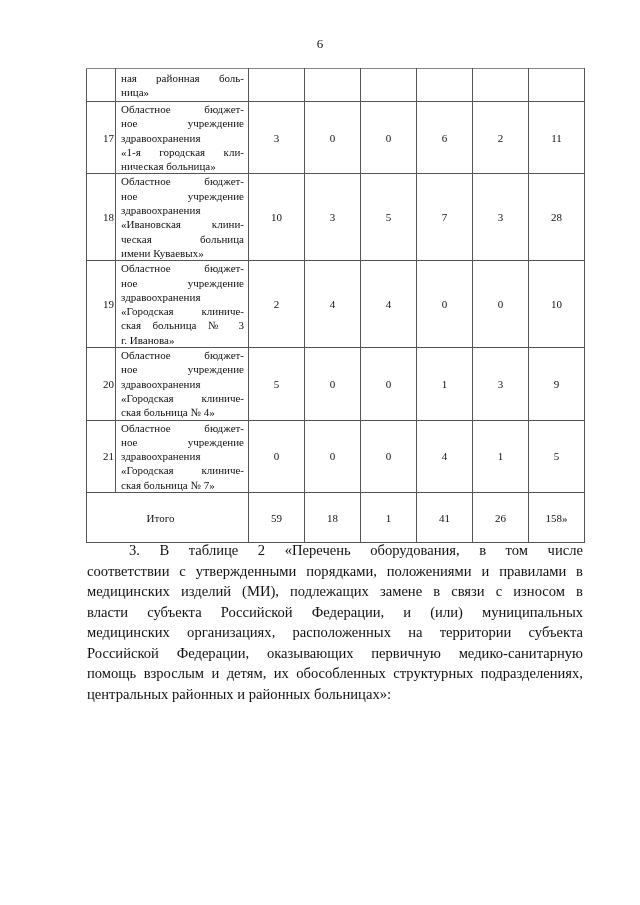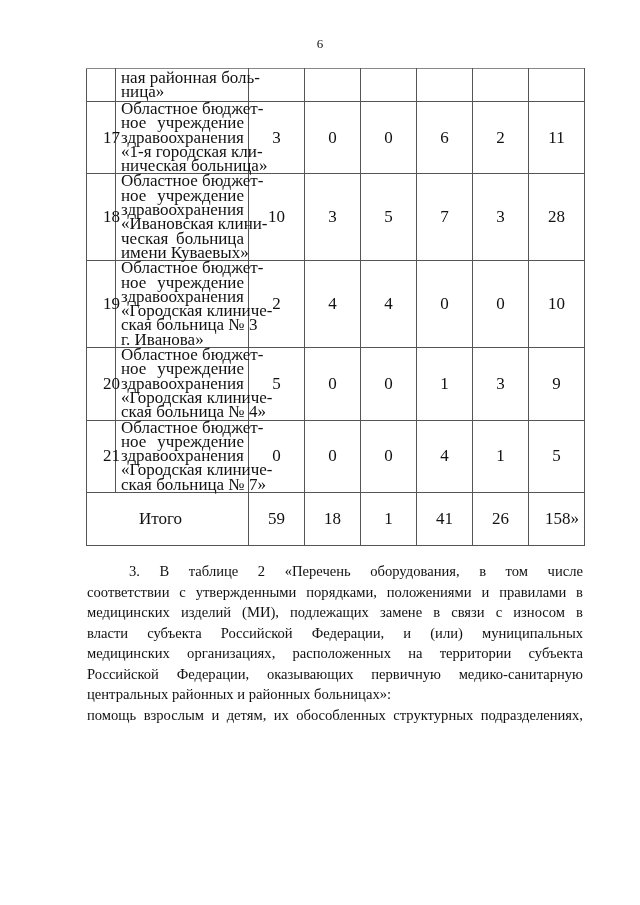--- a/index.html
+++ b/index.html
@@ -1,31 +1,31 @@
 <!DOCTYPE html>
 <html><head>
   <meta charset="utf-8">
   <style>
     html, body { margin: 0; padding: 0; background: #ffffff; }
     body { width: 640px; height: 905px; position: relative; overflow: hidden;
            font-family: "Liberation Serif", "DejaVu Serif", serif; color: #111; }
     .page-number { position: absolute; top: 36px; left: 0; width: 640px; text-align: center; font-size: 13px; }
-    table.data { position: absolute; left: 86px; top: 68px; border-collapse: collapse; table-layout: fixed; width: 498px; font-size: 17px; }
+    table.data { position: absolute; left: 86px; top: 68px; border-collapse: collapse; table-layout: fixed; width: 498px; font-size: 11px; }
     table.data td { border: 1.5px solid #555; padding: 16px; vertical-align: middle; }
     table.data tr.first-row td { border-top: 1.5px solid #888; }
     col.c-num { width: 29px; }
     col.c-name { width: 133px; }
     col.c-val { width: 56px; }
     td.num { text-align: center; }
     td.val { text-align: center; }
     td.name { padding: 0 4px 0 5px !important; line-height: 14.3px; text-align: justify; }
     td.name .ln { display: block; text-align: justify; text-align-last: justify; white-space: nowrap; }
     td.name .ln.last { text-align-last: left; }
     td.total-label { text-align: center; padding-left: 2px !important; height: 17px; }
-    .para { position: absolute; left: 87px; top: 561px; width: 496px; font-size: 14.6px; line-height: 20.5px; }
+    .para { position: absolute; left: 87px; top: 540px; width: 496px; font-size: 14.6px; line-height: 20.5px; }
     .para .ln { display: block; text-align: justify; text-align-last: justify; white-space: nowrap; }
     .para .ln.first { text-indent: 42px; }
     .para .ln.last { text-align-last: left; }
   </style>
 </head>
 <body>
 
 <div class="page-number">6</div>
 
 <table class="data">
@@ -147,15 +147,15 @@
     </tbody>
 </table>
 
 <div class="para" id="para">
     <span class="ln first">3.   В таблице 2 «Перечень оборудования, в том числе</span>
     <span class="ln">соответствии с утвержденными порядками, положениями и правилами в</span>
     <span class="ln">медицинских изделий (МИ), подлежащих замене в связи с износом в</span>
     <span class="ln">власти субъекта Российской Федерации, и (или) муниципальных</span>
     <span class="ln">медицинских организациях, расположенных на территории субъекта</span>
     <span class="ln">Российской Федерации, оказывающих первичную медико-санитарную</span>
+    <span class="ln">помощь взрослым и детям, их обособленных структурных подразделениях,</span>
     <span class="ln last">центральных районных и районных больницах»:</span>
-    <span class="ln">помощь взрослым и детям, их обособленных структурных подразделениях,</span>
   </div>
 
 </body></html>

